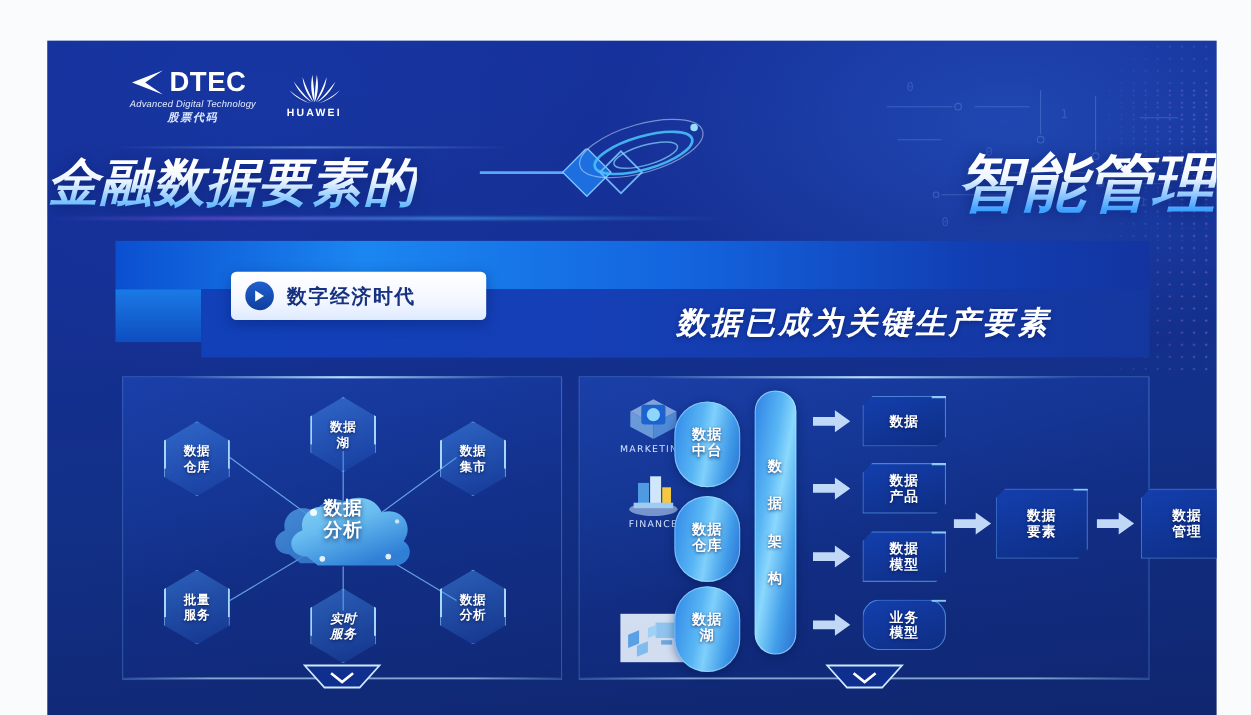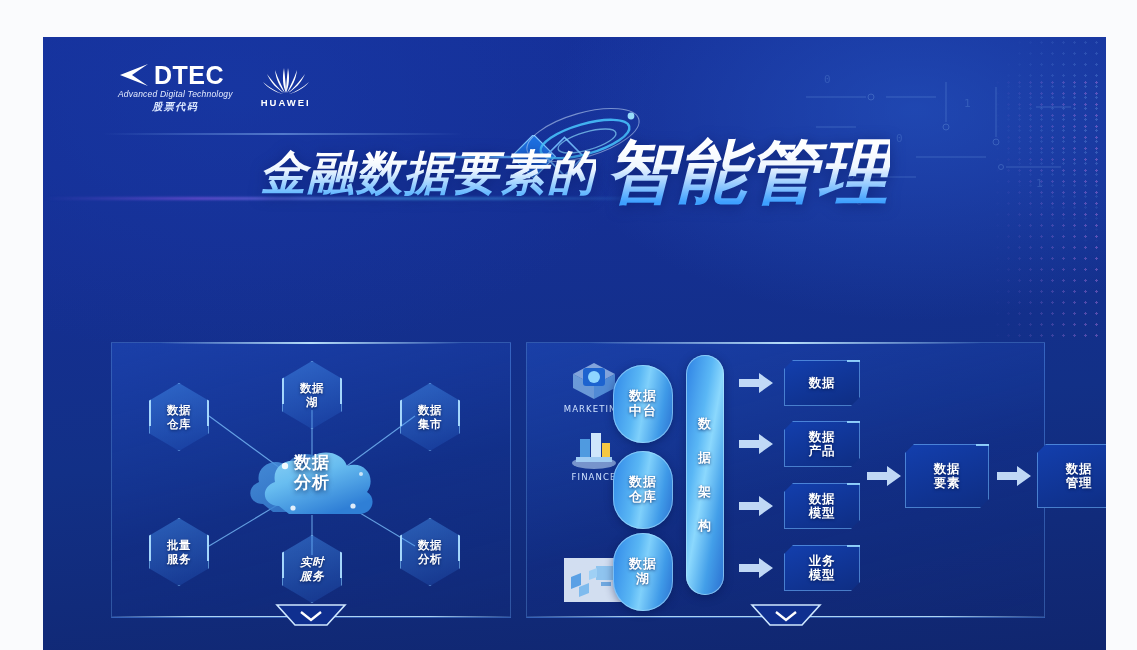--- a/index.html
+++ b/index.html
@@ -66,35 +66,35 @@
   .stock {
     position:absolute; right:27px; top:29px;
     color:#ffffff; font-size:19px; font-weight:bold; letter-spacing:2px;
     text-shadow:0 0 10px rgba(120,180,255,.5);
     font-family:"DejaVu Sans","Liberation Sans",sans-serif;
   }
 
   
   .title-row {
     position:absolute; left:0; top:100px; width:100%;
-    display:flex; align-items:center; justify-content:center; gap:4px;
+    display:flex; align-items:center; justify-content:space-between; gap:4px;
   }
   .title-a, .title-b {
     font-family:"DejaVu Sans","Liberation Sans",sans-serif;
     font-weight:bold; font-style:italic;
     letter-spacing:1px; line-height:1;
     -webkit-background-clip:text; background-clip:text; color:transparent;
     filter:drop-shadow(0 2px 7px rgba(10,30,110,.75));
   }
   .title-a {
     font-size:47px;
     background-image:linear-gradient(180deg,#ffffff 18%,#eaf4ff 46%,#63b8ff 96%);
   }
   .title-b {
-    font-size:70px; margin-left:6px; letter-spacing:1px;
+    font-size:58px; margin-left:6px; letter-spacing:1px;
     background-image:linear-gradient(180deg,#ffffff 14%,#f0f7ff 42%,#3ea0ff 93%);
   }
   .diamond-deco { position:absolute; left:393px; top:98px; width:200px; height:44px; }
   .swirl { position:absolute; left:470px; top:62px; width:140px; height:78px; opacity:.95; }
 
   
   .banner-wrap { position:absolute; left:62px; top:182px; width:940px; height:113px; }
   .banner-top {
     position:absolute; left:0; top:0; width:940px; height:44px;
     background:linear-gradient(90deg,#0b4fd0 0%,#1b86f0 24%,#1364de 55%,#113fb4 82%,#1334a0 100%);
@@ -297,20 +297,36 @@
       <ellipse cx="74" cy="42" rx="30" ry="9" transform="rotate(-16 74 42)" stroke="#8fe0ff" stroke-width="1.4" opacity=".7"></ellipse>
       <circle cx="118" cy="17" r="3.4" fill="#9fe6ff" stroke="none"></circle>
     </g>
   </svg>
 
   <div class="title-row">
     <span class="title-a">金融数据要素的</span>
     <span class="title-b">智能管理</span>
   </div>
 
+  <div class="banner-wrap">
+    <div class="banner-top"></div>
+    <div class="banner-step"></div>
+    <div class="banner-bot"></div>
+
+    <div class="badge">
+      <span class="badge-play">
+        <svg width="10" height="12" viewBox="0 0 10 12">
+            <path d="M1 1 L9 6 L1 11 Z" fill="#ffffff"></path>
+          </svg>
+      </span>
+      <span class="badge-text">数字经济时代</span>
+    </div>
+
+    <div class="banner-headline">数据已成为关键生产要素</div>
+  </div>
 
   <div class="panel" id="panel-left">
     <div class="panel-topglow"></div>
     <div class="panel-baseline"></div>
     <svg class="panel-chev" viewBox="0 0 72 26">
       <path d="M2 2 H70 L52 22 H20 Z" fill="#0f2f8f" stroke="#cfe8ff" stroke-width="1.6"></path>
       <path d="M26 9 L36 17 L46 9" fill="none" stroke="#ffffff" stroke-width="2.4"></path>
     </svg>
 
     <svg class="spokes" viewBox="0 0 400 276">
@@ -482,21 +498,21 @@
     <div class="obox" style="left:257px; top:78px;">
       <div class="obox-hl"></div>
       <span>数据</span>
         <span>产品</span>
     </div>
     <div class="obox" style="left:257px; top:140px;">
       <div class="obox-hl"></div>
       <span>数据</span>
         <span>模型</span>
     </div>
-    <div class="obox" style="left:257px; top:202px;">
+    <div class="obox" style="left:257px; top:202px;border-radius:16px;">
       <div class="obox-hl"></div>
       <span>业务</span>
         <span>模型</span>
     </div>
 
     <svg class="arrow" style="left:340px; top:122px;" viewBox="0 0 34 22">
         <path d="M0 7 H20 V1 L34 11 L20 21 V15 H0 Z" fill="#cfe7ff" opacity=".92"></path>
       </svg>
     <div class="obox big" style="left:378px; top:101px;">
       <div class="obox-hl"></div>

